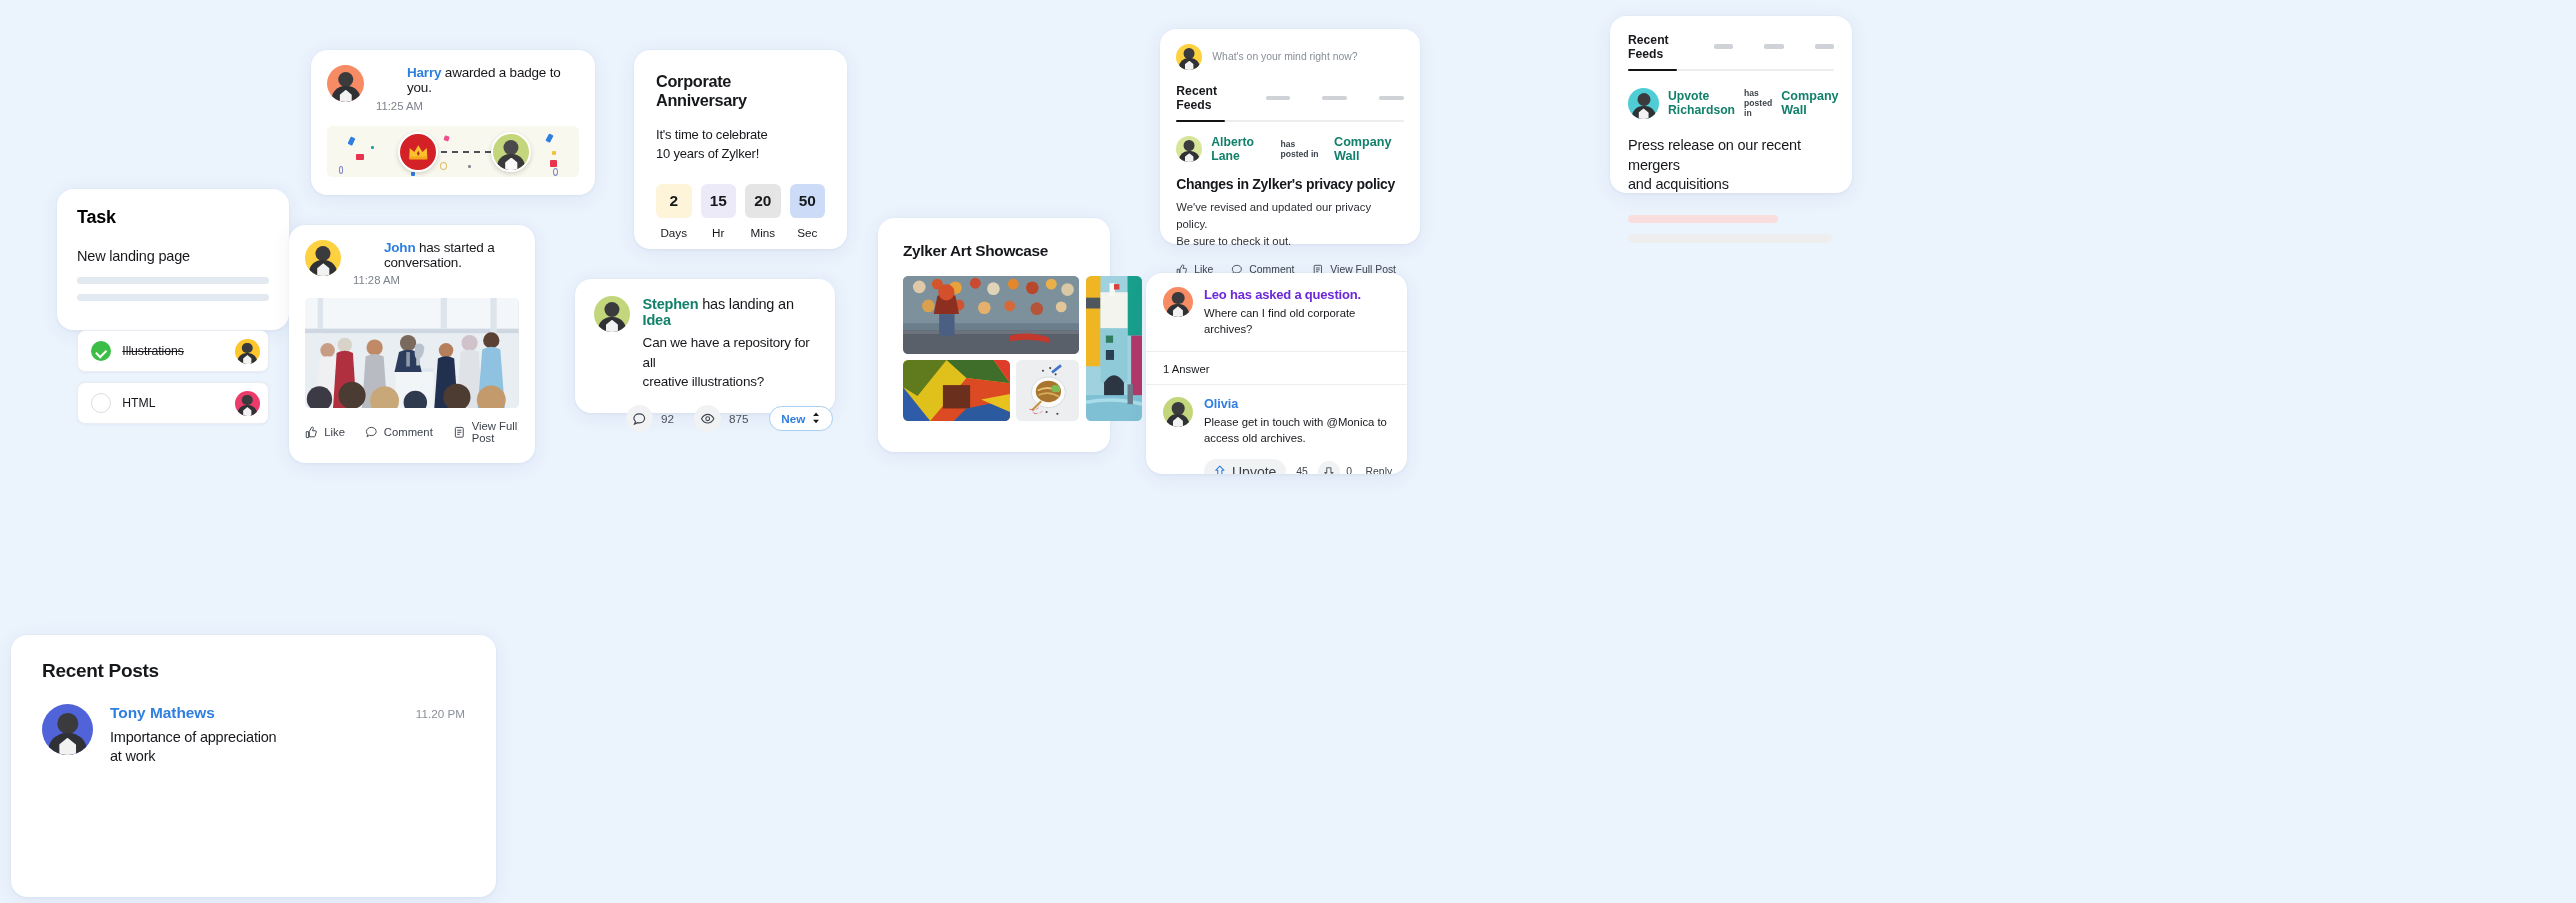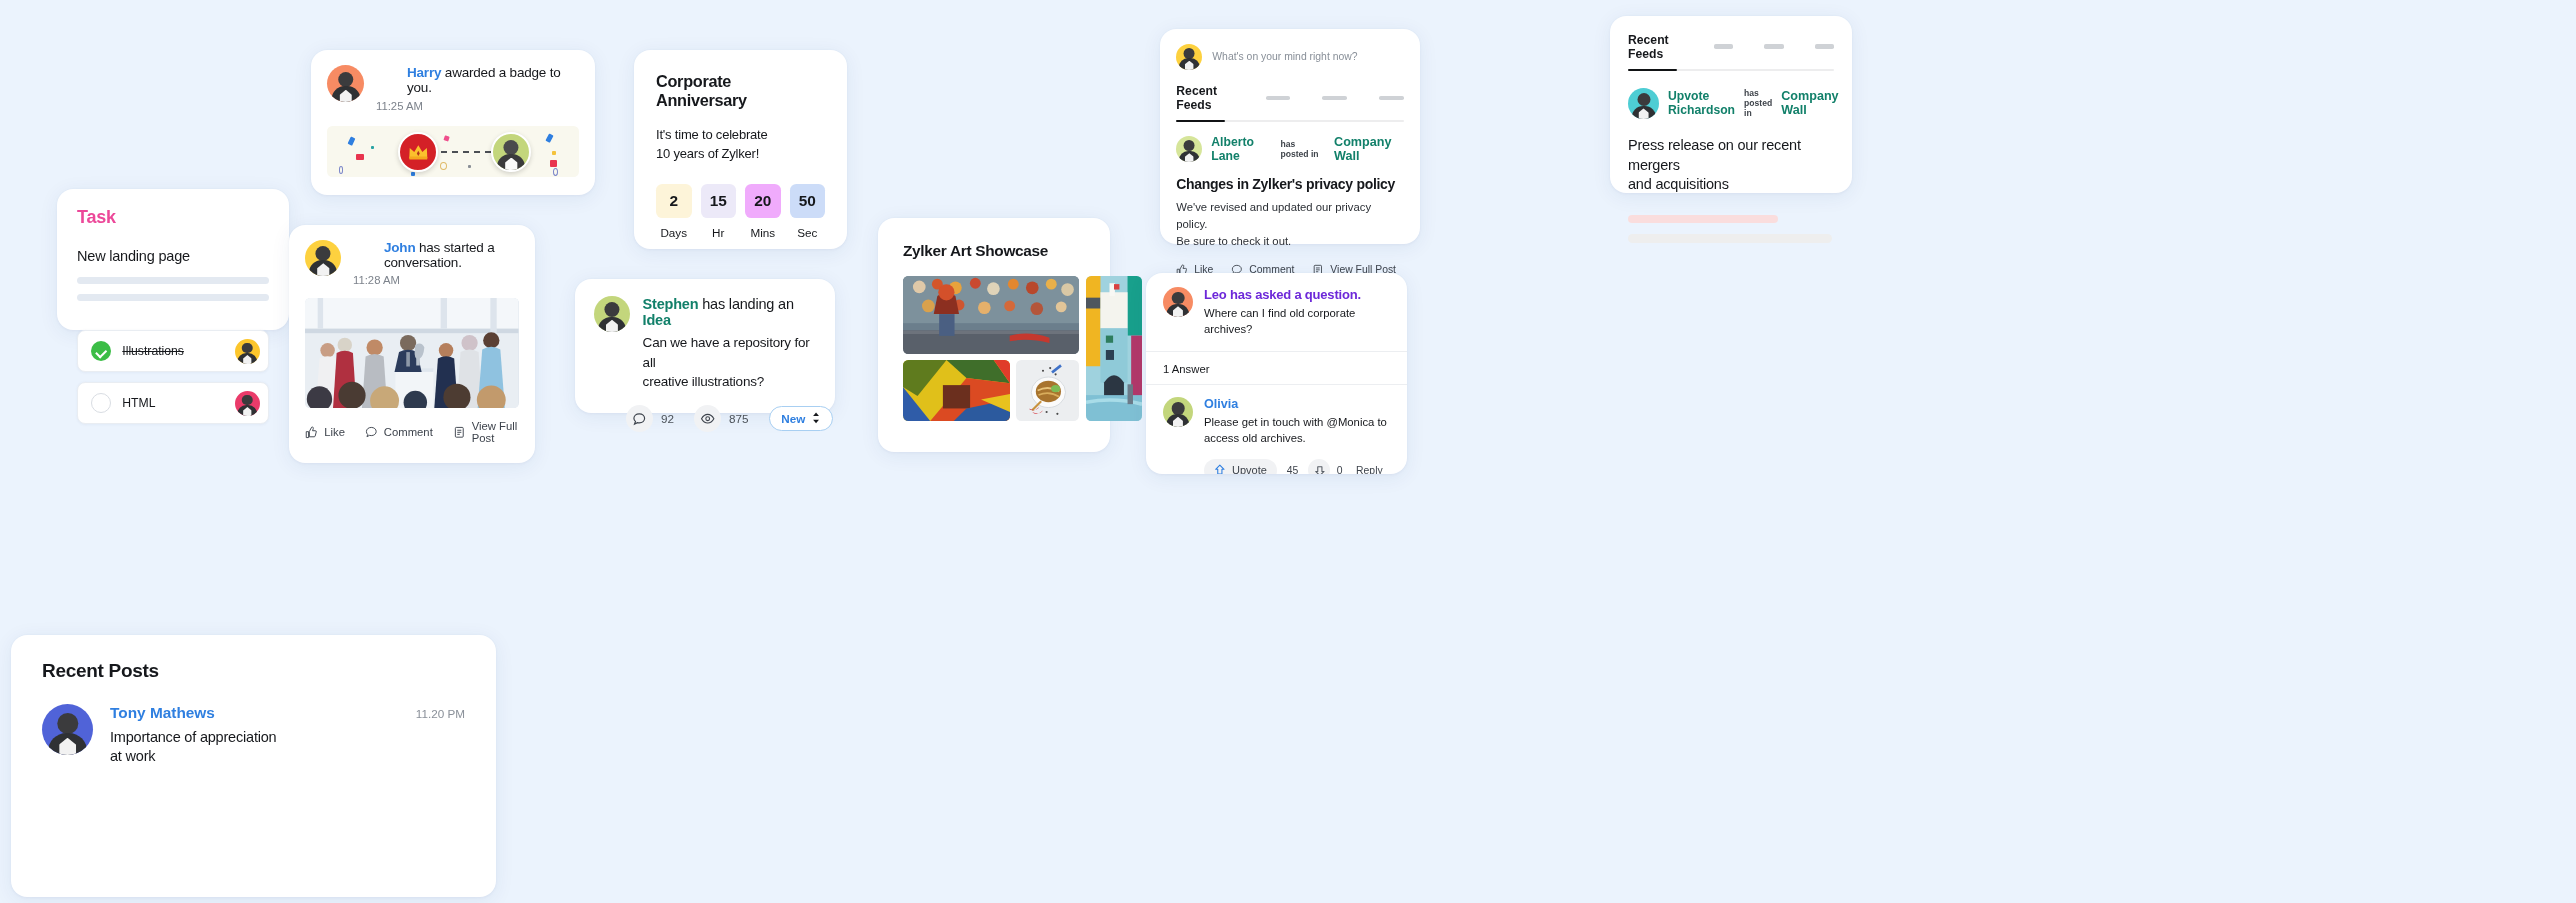--- a/index.html
+++ b/index.html
@@ -44,21 +44,21 @@
     transform: translateX(-50%);
     background: #f2f2f2;
     clip-path: polygon(50% 0, 100% 30%, 100% 100%, 0 100%, 0 30%);
   }
 
   .blue-name { color: #2f7fe0; font-weight: bold; }
   .teal-name { color: #12806a; font-weight: bold; }
 
   
   #task-card { left: 57px; top: 189px; width: 232px; height: 141px; }
-  #task-card .t-title { font-size: 18px; font-weight: bold; color: #ec4899; letter-spacing: -0.2px; }
+  #task-card .t-title { font-size: 18px; font-weight: bold; color: #000000; letter-spacing: -0.2px; }
   #task-card .t-sub { font-size: 14.5px; color: #17191d; margin-top: 20px; letter-spacing: -0.2px; }
   .skel { background: #e3e9f1; border-radius: 5.4px; height: 7.2px; }
 
   .task-row {
     display: flex; align-items: center;
     border: 0.9px solid #e9edf2; border-radius: 8.1px;
     background: #fff; height: 42px; padding: 0 8.1px 0 12.6px;
     box-shadow: 0 0.9px 2.7px rgba(33,60,110,0.05);
   }
   .check-done {
@@ -179,21 +179,21 @@
   .qa-sec { padding: 13.5px 17px; }
   .qa-divider { height:0.9px; background:#eceef1; }
   #qa-card .q-title { font-size:13px; font-weight:bold; color:#6d28d9; letter-spacing:-0.2px;}
   #qa-card .q-body { font-size:11.3px; color:#16181c; line-height:1.45; margin-top:3.6px;}
   #qa-card .ans-count { font-size:11.3px; color:#16181c; }
   #qa-card .a-name { font-size:12.6px; font-weight:bold; color:#2f7fe0; }
   #qa-card .a-body { font-size:11.3px; color:#16181c; line-height:1.45; margin-top:2.7px;}
   .vote-row { display:flex; align-items:center; gap:10px; margin-top:12.6px; }
   .vote-pill {
     display:flex; align-items:center; gap:6.3px;
-    background:#f1f2f4; border-radius:12.6px; padding:4.5px 10px; font-size:11px; color:#3d434c;
+    background:#f1f2f4; border-radius:12.6px; padding:4.5px 10px; font-size:14px; color:#3d434c;
   }
   .vote-plain { display:flex; align-items:center; gap:6.3px; font-size:10.4px; color:#3d434c; }
   .vote-circle { width:22px;height:22px;border-radius:50%;background:#f1f2f4;display:flex;align-items:center;justify-content:center;}
 </style>
 </head>
 <body>
 
 <div class="stage">
 
   <div class="card" id="task-card" style="padding:18px 20px 0 20px;">
@@ -379,21 +379,21 @@
     <div class="count-wrap">
       <div class="count-col">
         <div class="count-box" style="background:#fdf4d9;">2</div>
         <div class="count-label">Days</div>
       </div>
       <div class="count-col">
         <div class="count-box" style="background:#ece9f8;">15</div>
         <div class="count-label">Hr</div>
       </div>
       <div class="count-col">
-        <div class="count-box" style="background:#f0abfc;">20</div>
+        <div class="count-box" style="background:#e5e5e5;">20</div>
         <div class="count-label">Mins</div>
       </div>
       <div class="count-col">
         <div class="count-box" style="background:#ccdcf8;">50</div>
         <div class="count-label">Sec</div>
       </div>
     </div>
   </div>
 
   <div class="card" id="idea-card" style="padding:17px 19px;">

